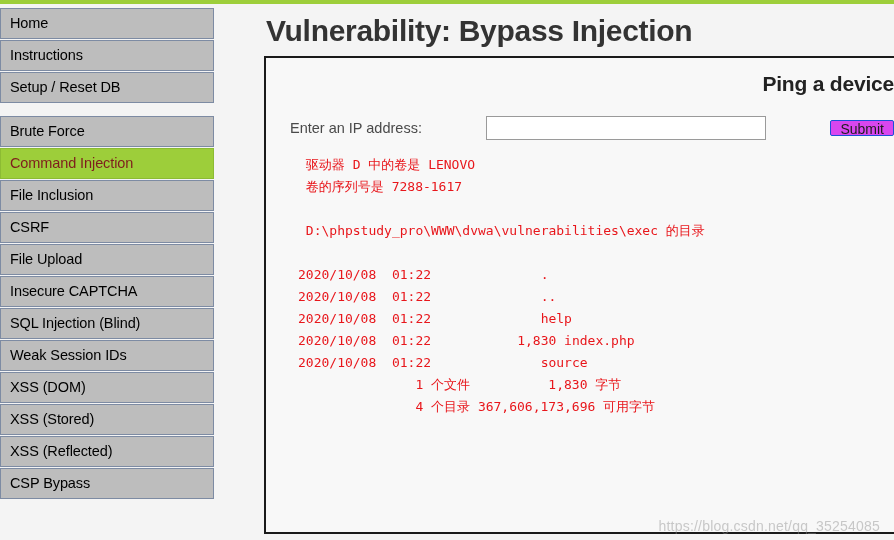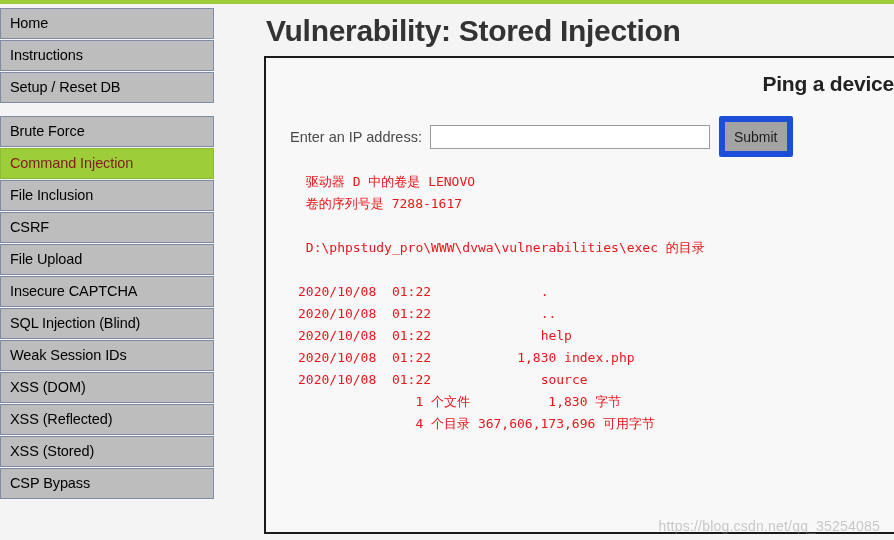--- a/index.html
+++ b/index.html
@@ -93,45 +93,46 @@
     color: #222222;
     letter-spacing: -0.2px;
     text-align: right;
   }
 
   
   #ping-form {
     display: flex;
     align-items: center;
     margin-bottom: 14px;
+    justify-content: space-between;
   }
   #ip-label {
     font-size: 14.5px;
     color: #4a4a4a;
     margin-right: 8px;
     white-space: nowrap;
   }
   #ip-input {
     box-sizing: border-box;
     width: 280px;
     height: 24px;
     border: 1px solid #9a9a9a;
     background: #ffffff;
     font-family: "Liberation Sans", sans-serif;
     font-size: 13px;
     padding: 0 4px;
     outline: none;
   }
   #submit-button {
     box-sizing: border-box;
-    height: 41px;
+    height: 16px;
     margin-left: 9px;
     padding: 0 9px;
-    background: #a3a3a3;
-    border: 6px solid #1d4ed8;
+    background: #d946ef;
+    border: 1px solid #1d4ed8;
     border-radius: 2px;
     font-family: "Liberation Sans", sans-serif;
     font-size: 14px;
     color: #1d1d1d;
     cursor: pointer;
   }
 
   
   #command-output {
     margin: 8px;
@@ -173,28 +174,28 @@
   <div>
     <a class="nav-item">Brute Force</a>
     <a class="nav-item active">Command Injection</a>
     <a class="nav-item">File Inclusion</a>
     <a class="nav-item">CSRF</a>
     <a class="nav-item">File Upload</a>
     <a class="nav-item">Insecure CAPTCHA</a>
     <a class="nav-item">SQL Injection (Blind)</a>
     <a class="nav-item">Weak Session IDs</a>
     <a class="nav-item">XSS (DOM)</a>
+    <a class="nav-item">XSS (Stored)</a>
     <a class="nav-item">XSS (Reflected)</a>
-    <a class="nav-item">XSS (Stored)</a>
     <a class="nav-item">CSP Bypass</a>
   </div>
 </nav>
 
 <main id="main">
-  <h1 id="page-title">Vulnerability: Stored Injection</h1>
+  <h1 id="page-title">Vulnerability: Bypass Injection</h1>
 
   <section id="vuln-panel">
     <h2 id="panel-heading">Ping a device</h2>
 
     <form id="ping-form">
       <label id="ip-label" for="ip-input">Enter an IP address:</label>
       <input id="ip-input" type="text" placeholder="" style="">
       <button id="submit-button" type="submit">Submit</button>
     </form>
 

